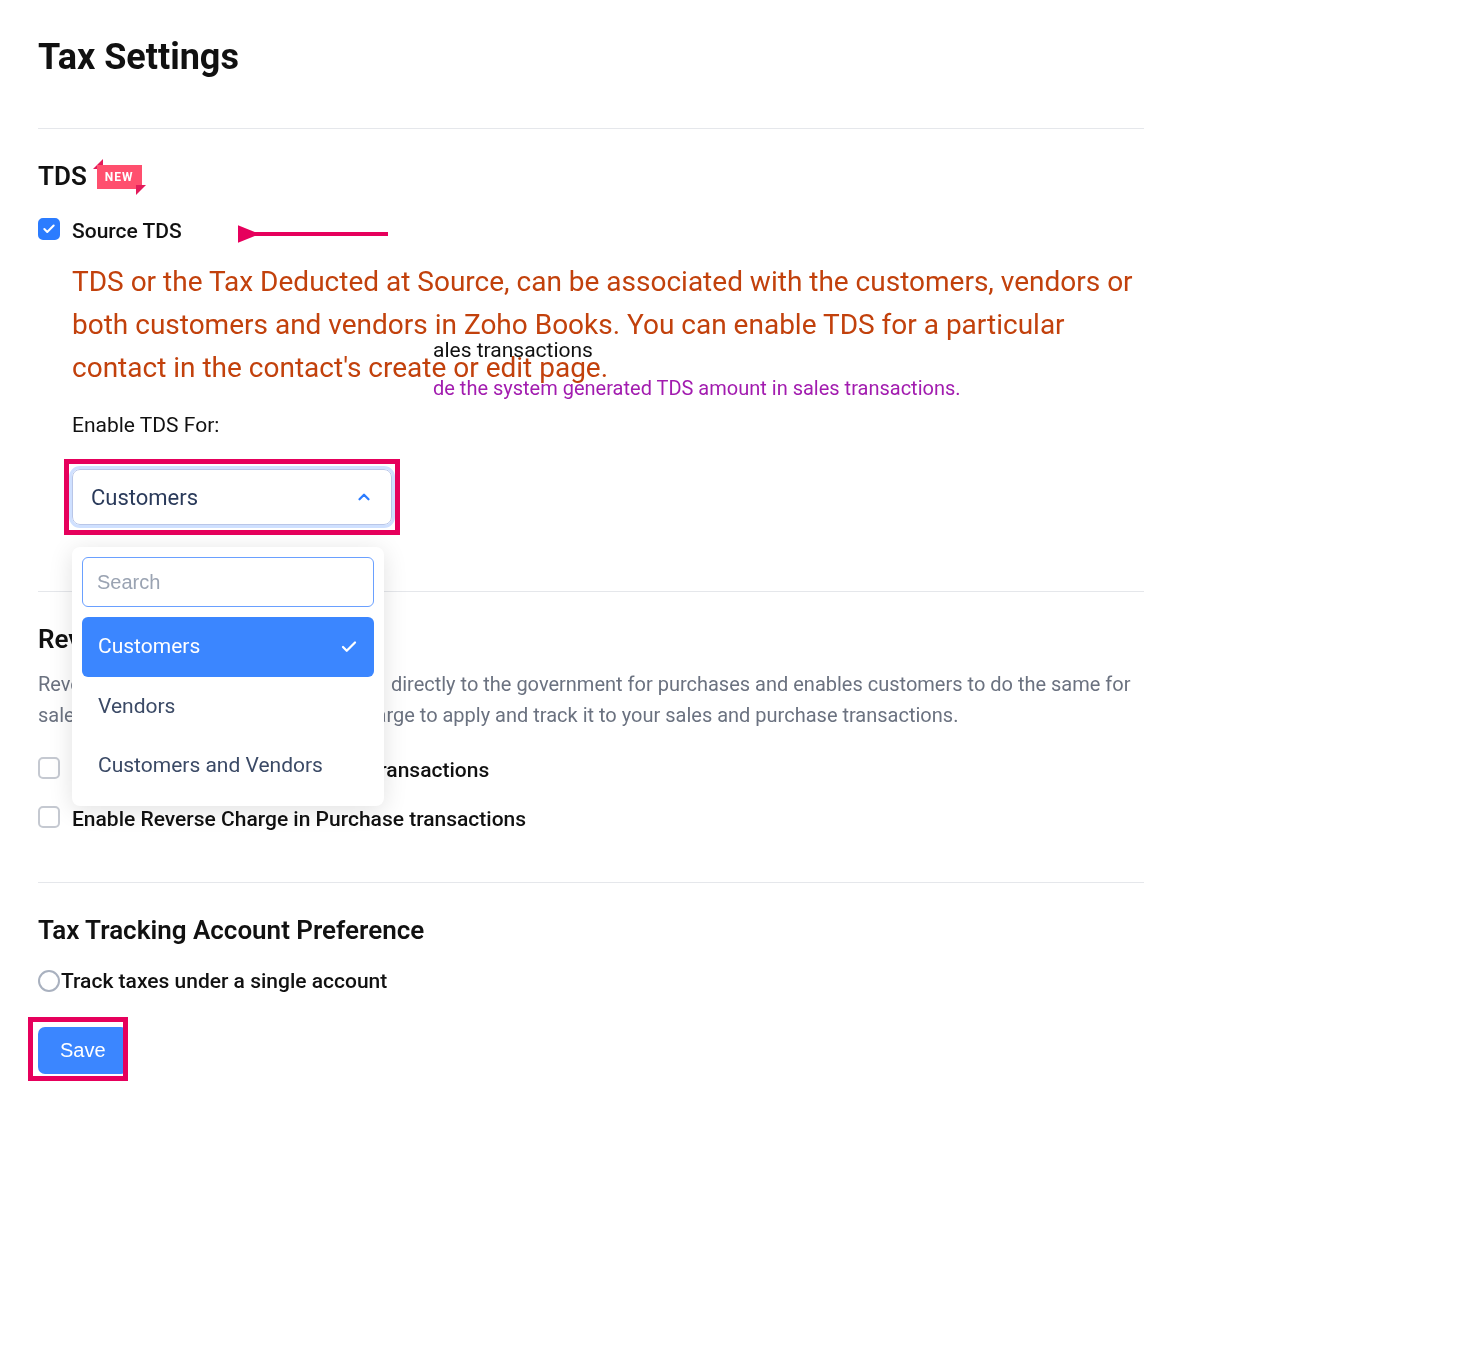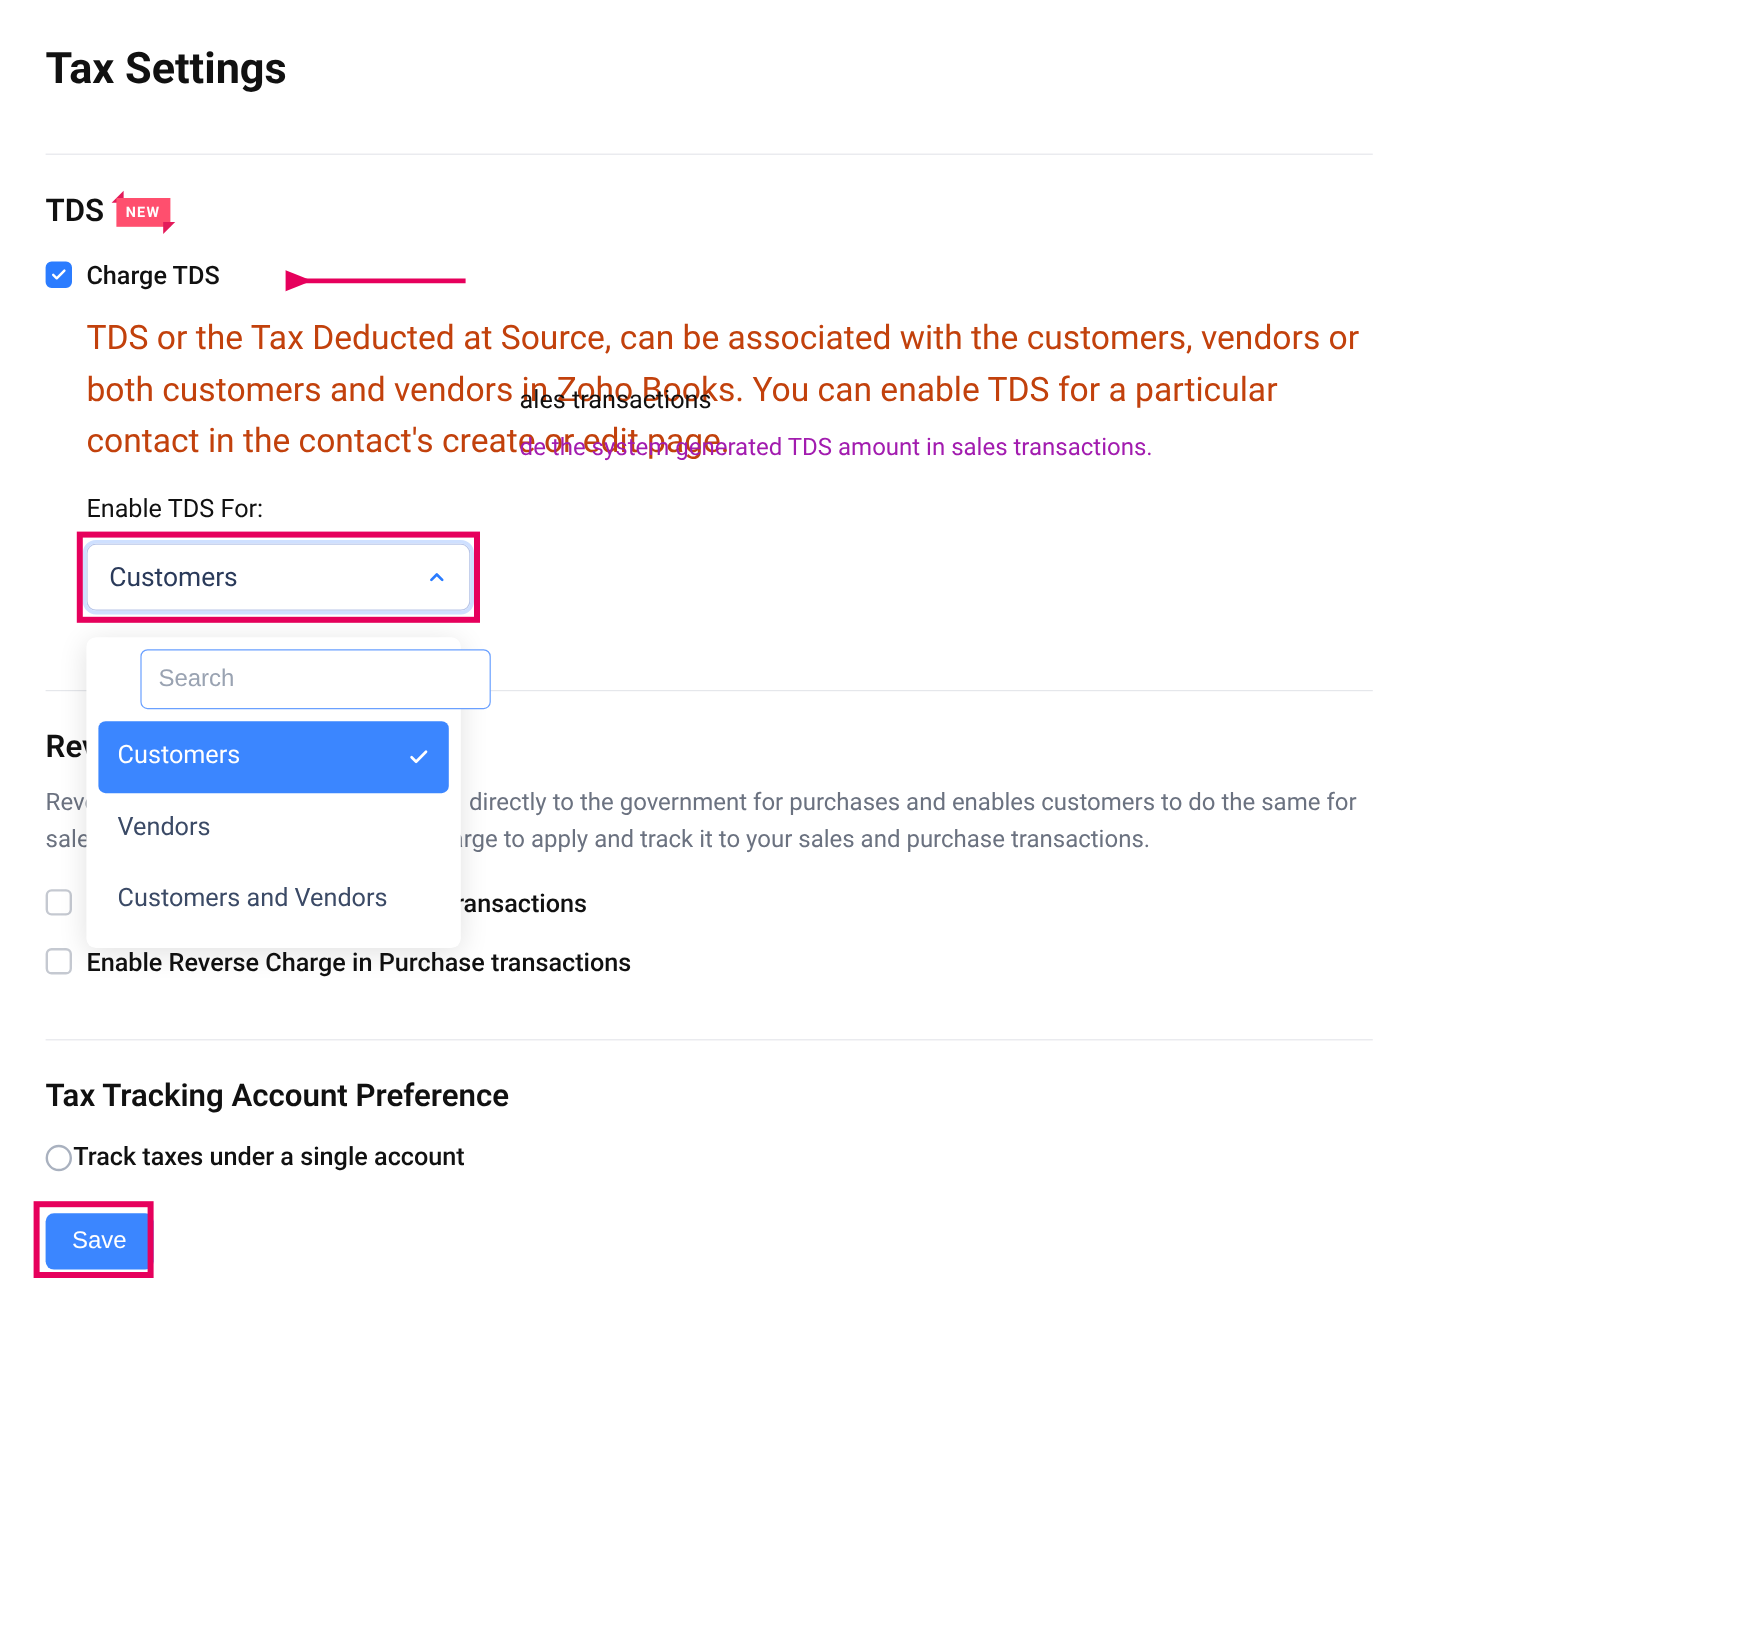--- a/index.html
+++ b/index.html
@@ -105,21 +105,21 @@
 .helptext {
   color: #c2410c;
   font-size: 28px;
   margin: 6px 0 20px 34px;
   line-height: 1.55;
 }
 .sublabel {
   font-size: 21px;
   color: #111;
   margin-left: 34px;
-  margin-bottom: 12px;
+  margin-bottom: 28px;
 }
 .select-wrap {
   position: relative;
   margin-left: 34px;
   width: 332px;
 }
 .highlight-box {
   position: absolute;
   border: 5px solid #e6005c;
   pointer-events: none;
@@ -155,21 +155,20 @@
 }
 .dropdown-search {
   width: 100%;
   height: 50px;
   border: 1px solid #6aa0ff;
   border-radius: 6px;
   padding: 16px 14px;
   font-size: 20px;
   color: #333;
   outline: none;
-  margin-left: 35px;
 }
 .dropdown-search::placeholder { color: #9aa3b2; }
 .dropdown-options { margin-top: 10px; }
 .dropdown-option {
   padding: 14px 16px;
   border-radius: 6px;
   font-size: 21px;
   color: #3b4a66;
   cursor: pointer;
   display: flex;
@@ -253,21 +252,21 @@
       </span>
     </div>
 
     <div style="position:relative;">
       <div class="checkbox-row">
         <span class="checkbox checked">
           <svg width="14" height="14" viewBox="0 0 24 24" fill="none" stroke="#fff" stroke-width="3.5" stroke-linecap="round" stroke-linejoin="round">
               <polyline points="20 6 9 17 4 12"></polyline>
             </svg>
         </span>
-        <span class="check-label">Charge TDS</span>
+        <span class="check-label">Source TDS</span>
       </div>
 
       <svg class="arrow-annotation" width="160" height="28">
         <defs>
           <marker id="arrowhead" markerWidth="10" markerHeight="8" refX="2" refY="4" orient="auto">
             <polygon points="10 0, 0 4, 10 8" fill="#e6005c"></polygon>
           </marker>
         </defs>
         <line x1="150" y1="14" x2="14" y2="14" stroke="#e6005c" stroke-width="4" marker-end="url(#arrowhead)"></line>
       </svg>

